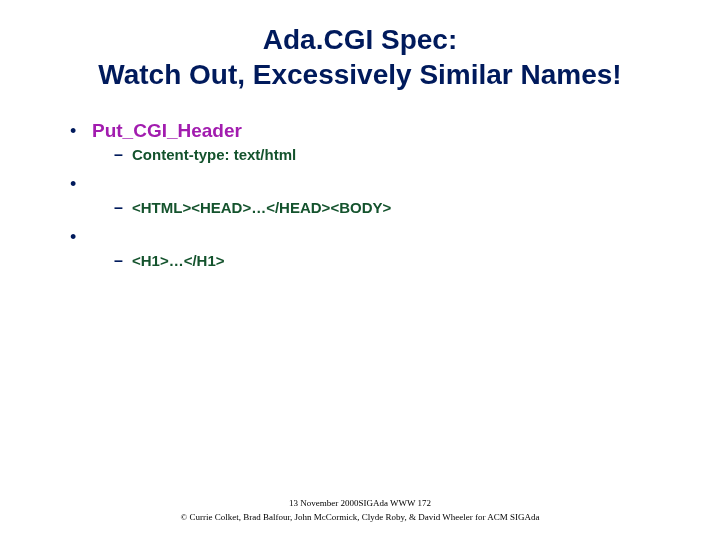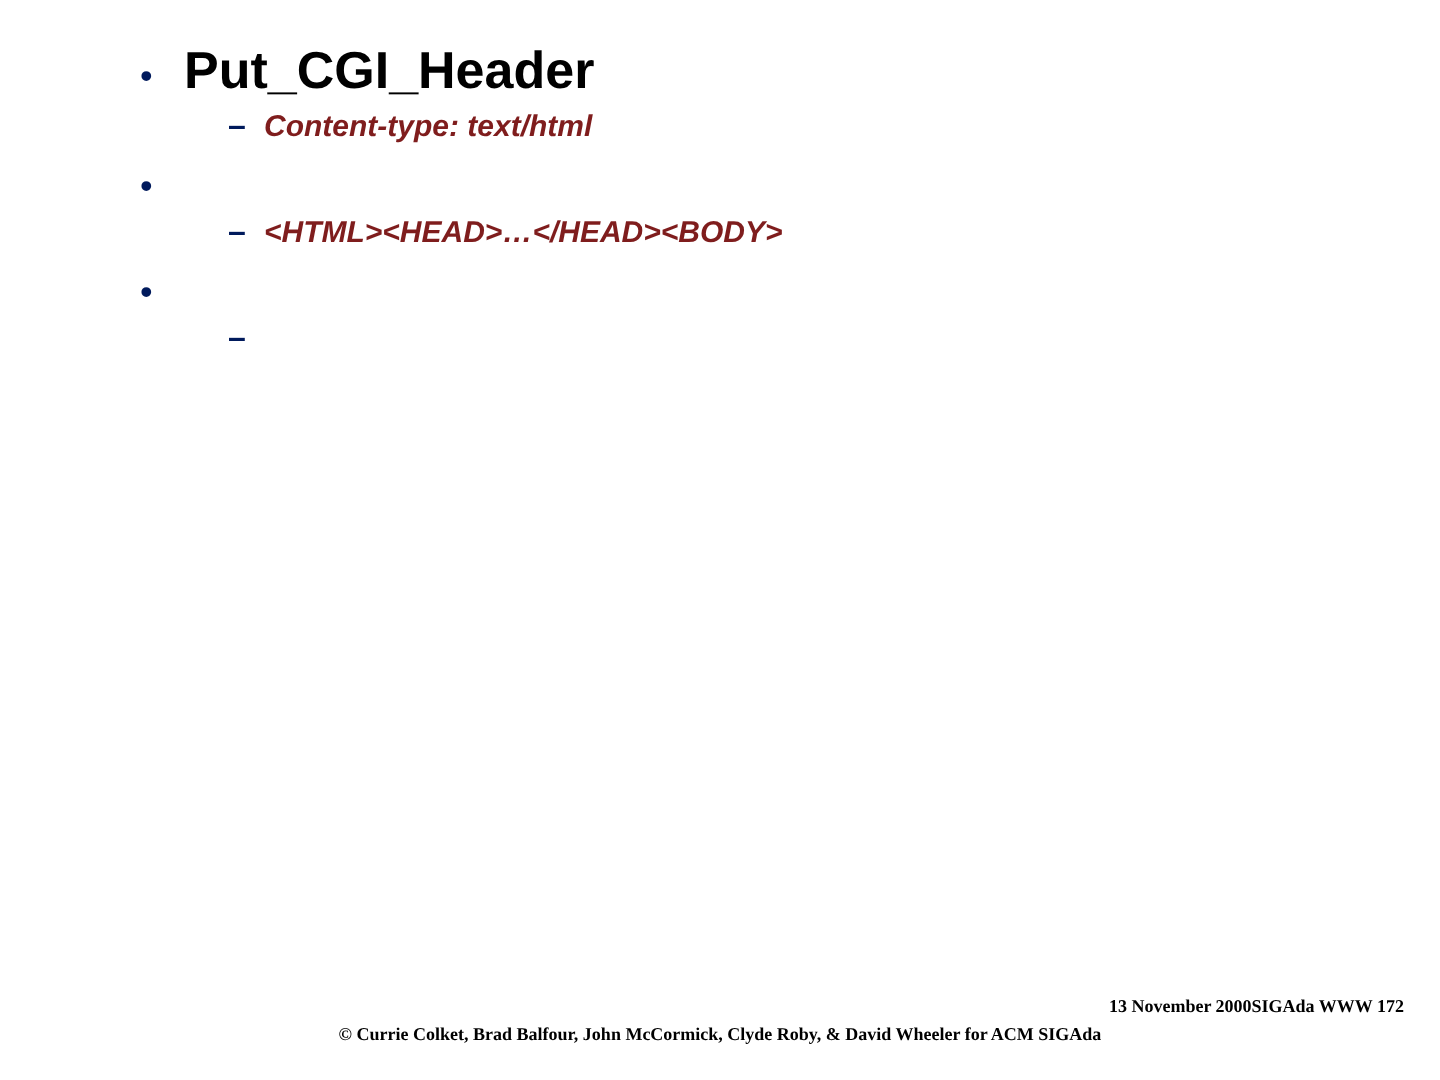--- a/index.html
+++ b/index.html
@@ -27,72 +27,72 @@
     align-items: baseline;
     margin-bottom: 4px;
   }
   .bullet-dot {
     color: #001a5c;
     font-size: 18px;
     width: 22px;
     flex-shrink: 0;
   }
   .bullet-text {
-    color: #000000;
-    font-size: 26px;
+    color: #a21caf;
+    font-size: 19px;
     font-weight: bold;
   }
   .sub-item {
     display: flex;
     align-items: baseline;
     padding-left: 44px;
     margin-bottom: 10px;
   }
   .sub-dash {
     color: #001a5c;
     font-size: 16px;
     width: 18px;
     flex-shrink: 0;
     font-weight: bold;
   }
   .sub-text {
-    color: #7f1d1d;
+    color: #14532d;
     font-size: 15px;
     font-weight: bold;
-    font-style: italic;
   }
   .footer {
     position: absolute;
     bottom: 18px;
     left: 0;
     width: 720px;
     padding: 0 18px;
   }
   .footer-row {
     display: flex;
-    justify-content: flex-end;
+    justify-content: center;
     font-size: 9px;
     color: #000;
     font-family: "Times New Roman", Times, serif;
-    font-weight: bold;
   }
   .footer-center {
     text-align: center;
     font-size: 9px;
     color: #000;
     margin-top: 4px;
     font-family: "Times New Roman", Times, serif;
-    font-weight: bold;
   }
 </style>
 </head>
 <body>
 
 <div class="slide">
 
+  <div class="title">
+    <span>Ada.CGI Spec:<br>Watch Out, Excessively Similar Names!</span>
+  </div>
 
   <div class="content">
 
     <div class="bullet-item">
       <span class="bullet-dot">•</span>
       <span class="bullet-text">Put_CGI_Header</span>
     </div>
     <div class="sub-item">
       <span class="sub-dash">–</span>
       <span class="sub-text">Content-type: text/html</span>
@@ -104,20 +104,21 @@
     <div class="sub-item">
       <span class="sub-dash">–</span>
       <span class="sub-text">&lt;HTML&gt;&lt;HEAD&gt;…&lt;/HEAD&gt;&lt;BODY&gt;</span>
     </div>
 
     <div class="bullet-item">
       <span class="bullet-dot">•</span>
     </div>
     <div class="sub-item">
       <span class="sub-dash">–</span>
+      <span class="sub-text">&lt;H1&gt;…&lt;/H1&gt;</span>
     </div>
 
   </div>
 
   <div class="footer">
     <div class="footer-row">
       <span>13 November 2000</span>
       <span>SIGAda WWW 172</span>
     </div>
     <div class="footer-center">© Currie Colket, Brad Balfour, John McCormick, Clyde Roby, &amp; David Wheeler for ACM SIGAda</div>

